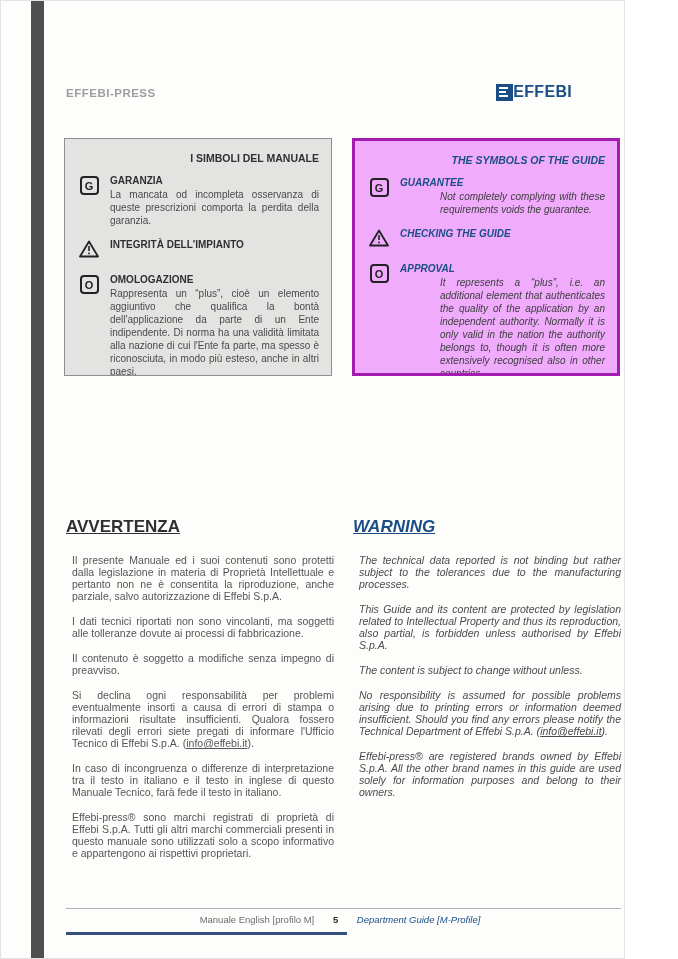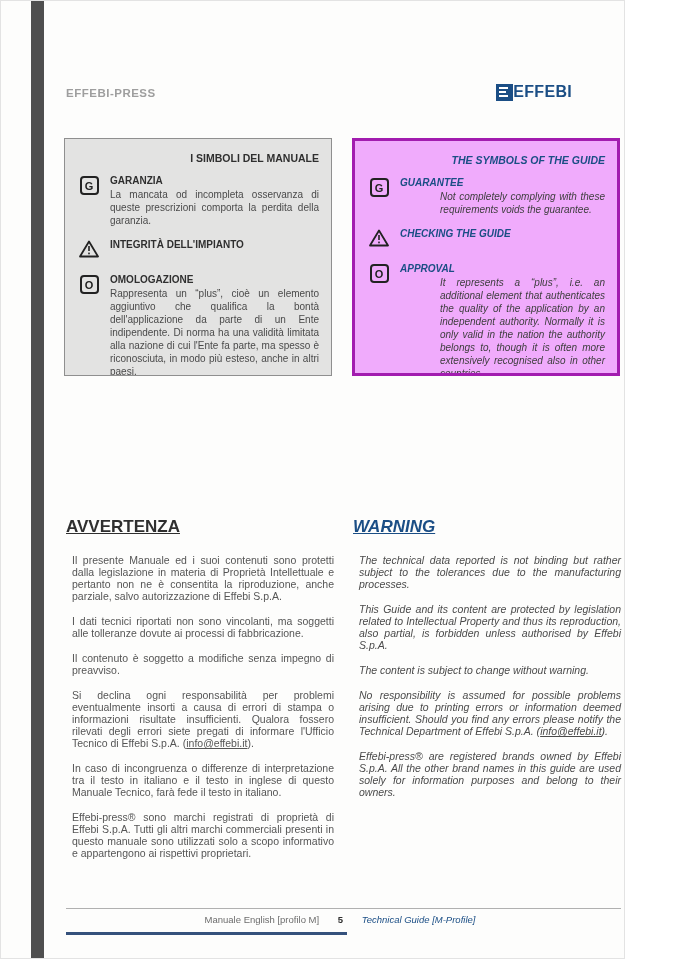--- a/index.html
+++ b/index.html
@@ -157,26 +157,26 @@
     <p>Il contenuto è soggetto a modifiche senza impegno di preavviso.</p>
     <p><span>Si declina ogni responsabilità per problemi eventualmente insorti a causa di errori di stampa o informazioni risultate insufficienti. Qualora fossero rilevati degli errori siete pregati di informare l'Ufficio Tecnico di Effebi S.p.A. (</span><a class="email">info@effebi.it</a><span>).</span></p>
     <p>In caso di incongruenza o differenze di interpretazione tra il testo in italiano e il testo in inglese di questo Manuale Tecnico, farà fede il testo in italiano.</p>
     <p>Effebi-press® sono marchi registrati di proprietà di Effebi S.p.A. Tutti gli altri marchi commerciali presenti in questo manuale sono utilizzati solo a scopo informativo e appartengono ai rispettivi proprietari.</p>
   </div>
 
   <div class="col col-en">
     <h2 class="col-title">WARNING</h2>
     <p>The technical data reported is not binding but rather subject to the tolerances due to the manufacturing processes.</p>
     <p>This Guide and its content are protected by legislation related to Intellectual Property and thus its reproduction, also partial, is forbidden unless authorised by Effebi S.p.A.</p>
-    <p>The content is subject to change without warning.</p>
+    <p>The content is subject to change without unless.</p>
     <p><span>No responsibility is assumed for possible problems arising due to printing errors or information deemed insufficient. Should you find any errors please notify the Technical Department of Effebi S.p.A. (</span><a class="email">info@effebi.it</a><span>).</span></p>
     <p>Effebi-press® are registered brands owned by Effebi S.p.A. All the other brand names in this guide are used solely for information purposes and belong to their owners.</p>
   </div>
 
   <div class="footer-line"></div>
   <div class="footer-text">
     <span>Manuale English [profilo M]</span>
     <span class="pnum">5</span>
-    <span class="ften">Technical Guide [M-Profile]</span>
+    <span class="ften">Department Guide [M-Profile]</span>
   </div>
   <div class="footer-bar"></div>
 
 </div>
 
 </body></html>

